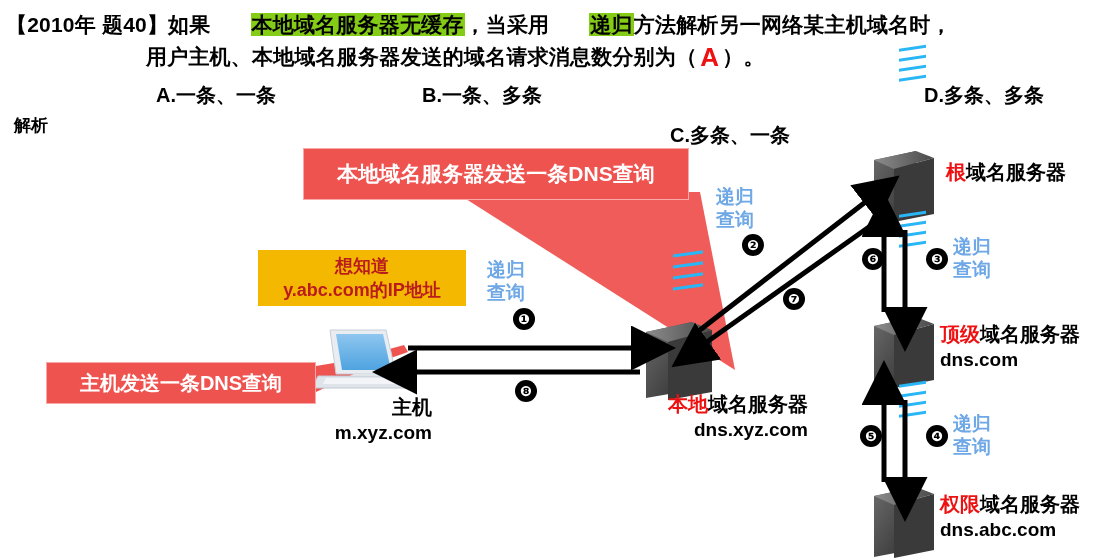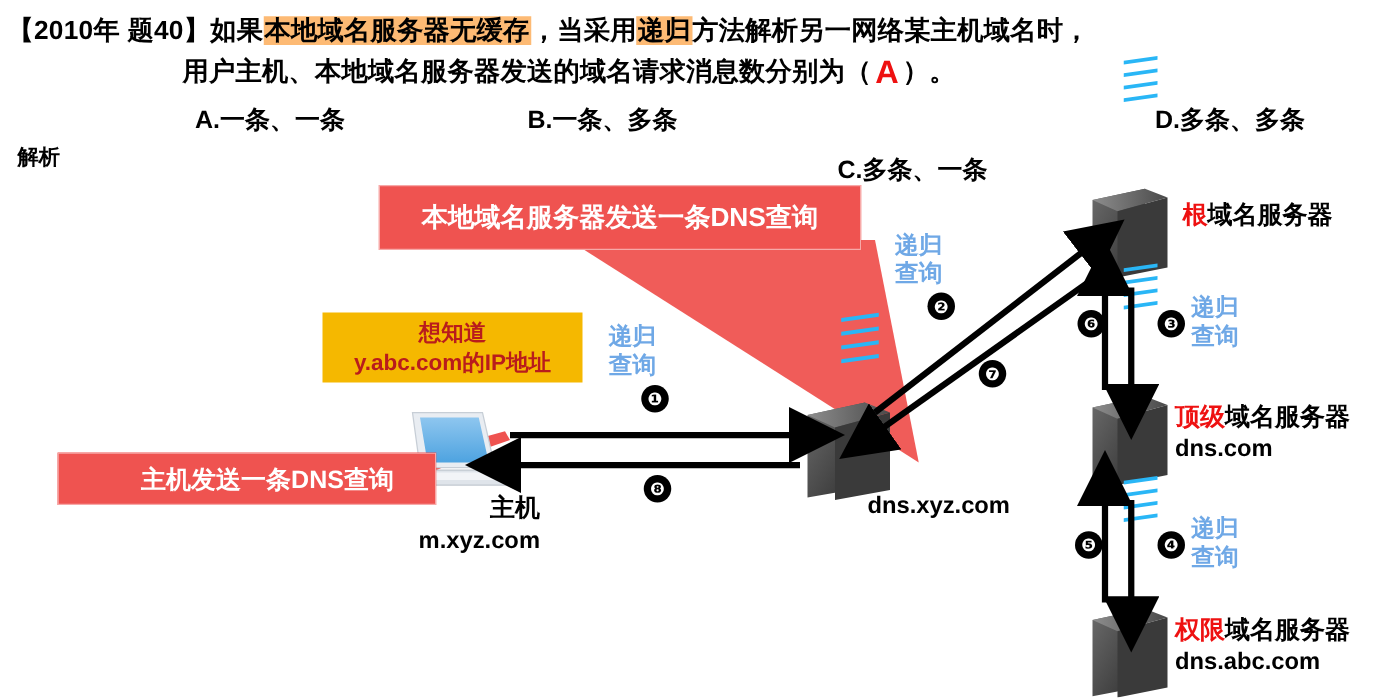--- a/index.html
+++ b/index.html
@@ -4,36 +4,36 @@
 <style>
   html,body{margin:0;padding:0;background:#ffffff;}
   body{width:1103px;height:558px;position:relative;overflow:hidden;
        font-family:"Liberation Sans","DejaVu Sans",sans-serif;color:#000;}
   .abs{position:absolute;}
   
   #question{left:0;top:4px;width:1103px;}
   .qline{font-size:21px;font-weight:bold;line-height:30px;white-space:nowrap;letter-spacing:.2px;}
   #qline1{left:6px;top:6px;}
   #qline2{left:146px;top:38px;}
-  .hl{background:#fdba74;padding:0 1px;}
+  .hl{background:#84cc16;padding:0 1px;margin-left:40px;}
   .ans-red{color:#ee1111;font-size:26px;font-weight:bold;vertical-align:-2px;padding:0 3px;}
   #options{left:146px;top:78px;width:957px;}
   .opt{position:absolute;font-size:20px;font-weight:bold;white-space:nowrap;}
   #optA{left:10px;top:0;}
   #optB{left:276px;top:0;}
   #optC{left:524px;top:0;margin-top:40px;}
   #optD{left:778px;top:0;}
   #analysis-label{left:14px;top:110px;font-size:17px;font-weight:bold;}
 
   
   .callout{background:#ef5350;color:#fff;font-weight:bold;white-space:nowrap;
            display:flex;align-items:center;justify-content:center;
            box-shadow:0 0 0 1px rgba(255,255,255,.5) inset;}
   #callout-local{left:303px;top:148px;width:386px;height:52px;font-size:21px;}
-  #callout-host{left:46px;top:362px;width:270px;height:42px;font-size:20px;padding-left:33px;}
+  #callout-host{left:46px;top:362px;width:270px;height:42px;font-size:20px;}
 
   
   #note-yellow{left:258px;top:250px;width:208px;height:56px;background:#f5b800;
       display:flex;flex-direction:column;align-items:center;justify-content:center;
       font-weight:bold;font-size:18px;line-height:24px;color:#b91c1c;}
 
   
   .bluelbl{color:#6fa8e6;font-weight:bold;font-size:19px;line-height:23px;text-align:center;white-space:nowrap;}
   #rec1{left:487px;top:258px;}
   #rec2{left:716px;top:185px;}
@@ -245,20 +245,23 @@
 <div class="abs num" id="n6">❻</div>
 <div class="abs num" id="n7">❼</div>
 <div class="abs num" id="n8">❽</div>
 
 <div class="abs dev" id="lbl-host">
   <div class="t1">主机</div>
   <div class="t2">m.xyz.com</div>
 </div>
 
 <div class="abs dev" id="lbl-local">
+  <div class="t1">
+    <span class="red">本地</span><span>域名服务器</span>
+  </div>
   <div class="t2">dns.xyz.com</div>
 </div>
 
 <div class="abs dev" id="lbl-root">
   <div class="t1">
     <span class="red">根</span><span>域名服务器</span>
   </div>
 </div>
 
 <div class="abs dev" id="lbl-tld">

